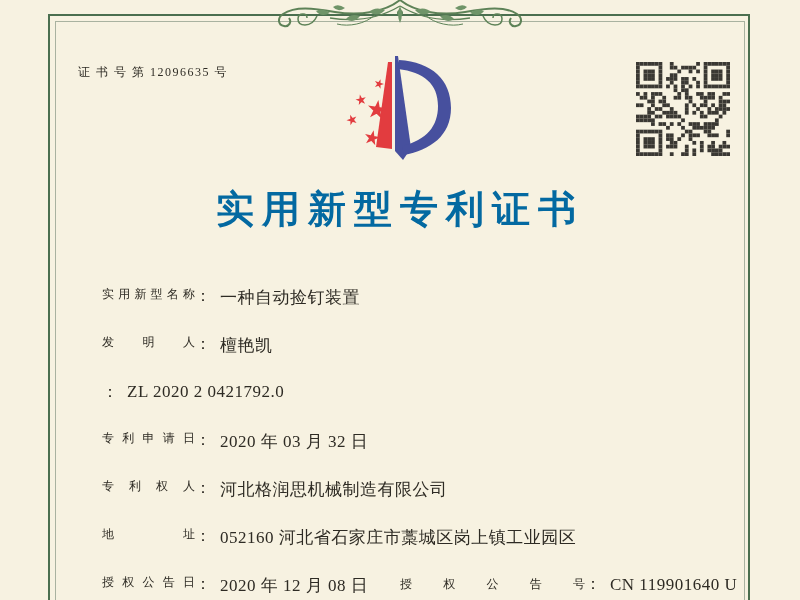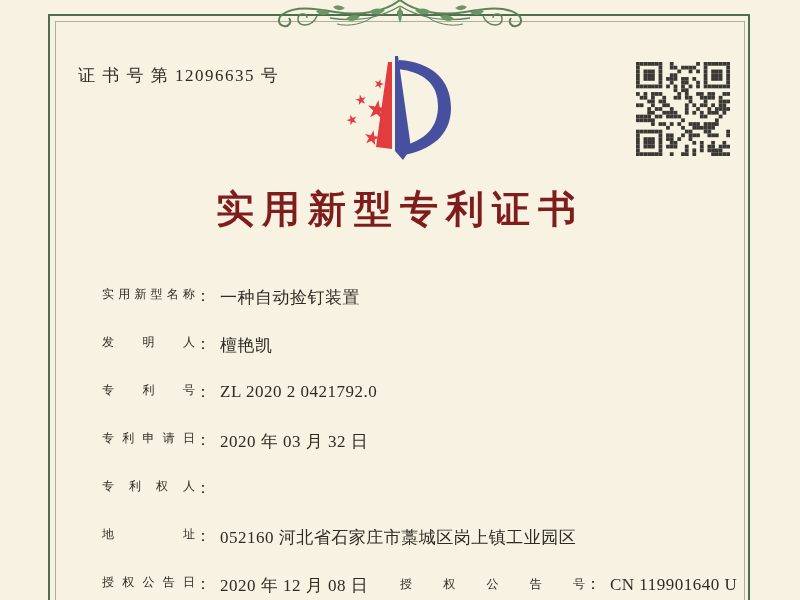--- a/index.html
+++ b/index.html
@@ -9,26 +9,26 @@
   }
   .frame-outer{
     position:absolute;left:48px;top:14px;width:698px;height:620px;
     border-top:2px solid #4b6f4f;border-left:2px solid #4b6f4f;border-right:2px solid #4b6f4f;
   }
   .frame-inner{
     position:absolute;left:55px;top:21px;width:688px;height:614px;
     border-top:1px solid #a9b2a0;border-left:1px solid #a9b2a0;border-right:1px solid #a9b2a0;
   }
   .ornament{position:absolute;left:265px;top:0;width:270px;height:34px;}
-  .cert-no{position:absolute;left:78px;top:64px;font-size:17px;letter-spacing:1.5px;}
+  .cert-no{position:absolute;left:78px;top:64px;font-size:12px;letter-spacing:1.5px;}
   .logo{position:absolute;left:332px;top:50px;width:130px;height:118px;}
   .qr{position:absolute;left:636px;top:62px;width:94px;height:94px;}
   .title{
     position:absolute;left:0;right:0;top:184px;text-align:center;
-    font-size:38px;font-weight:bold;letter-spacing:8px;color:#7f1d1d;
+    font-size:38px;font-weight:bold;letter-spacing:8px;color:#0369a1;
   }
   .rows{position:absolute;left:102px;top:286px;font-size:17px;}
   .row{height:48px;display:flex;align-items:flex-start;white-space:nowrap;}
   .lbl{
     display:inline-block;width:93px;font-size:12px;
     text-align:justify;text-align-last:justify;
   }
   .colon{margin-right:9px;font-size:16px;}
   .val{letter-spacing:0.5px;}
   .row-grant-no{
@@ -391,32 +391,32 @@
       <span class="lbl">实用新型名称</span>
         <span class="colon">：</span>
         <span class="val">一种自动捡钉装置</span>
     </div>
     <div class="row">
       <span class="lbl">发明人</span>
         <span class="colon">：</span>
         <span class="val">檀艳凯</span>
     </div>
     <div class="row">
-      <span class="lbl">专利号</span>
         <span class="colon">：</span>
         <span class="val">ZL 2020 2 0421792.0</span>
     </div>
     <div class="row">
       <span class="lbl">专利申请日</span>
         <span class="colon">：</span>
         <span class="val">2020 年 03 月 32 日</span>
     </div>
     <div class="row">
       <span class="lbl">专利权人</span>
         <span class="colon">：</span>
+        <span class="val">河北格润思机械制造有限公司</span>
     </div>
     <div class="row">
       <span class="lbl">地址</span>
         <span class="colon">：</span>
         <span class="val">052160 河北省石家庄市藁城区岗上镇工业园区</span>
     </div>
     <div class="row">
       <span class="lbl">授权公告日</span>
         <span class="colon">：</span>
         <span class="val">2020 年 12 月 08 日</span>

